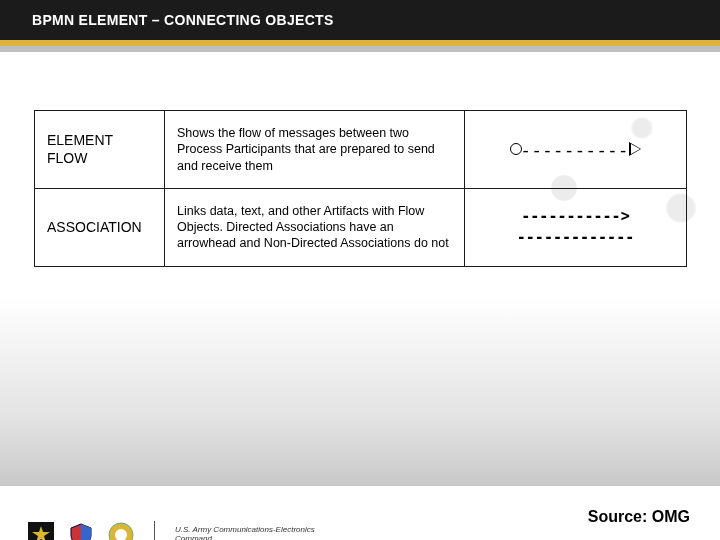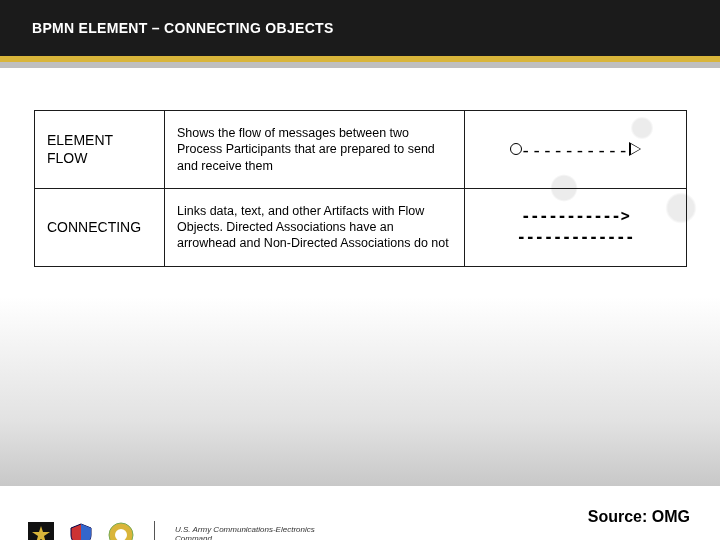--- a/index.html
+++ b/index.html
@@ -2,21 +2,21 @@
 <html><head>
 <meta charset="utf-8">
 <style>
   * { box-sizing: border-box; margin: 0; padding: 0; }
   html, body { width: 720px; height: 540px; font-family: Arial, sans-serif; overflow: hidden; }
   .slide {
     width: 720px; height: 540px; position: relative;
     background: linear-gradient(to bottom, #ffffff 0%, #ffffff 55%, #e2e2e2 78%, #c8c8c8 90%, #ffffff 90.1%, #ffffff 100%);
   }
   .header {
-    width: 100%; height: 56px; background: #1b1b1b; display: flex; align-items: center; padding-left: 32px;
+    width: 100%; height: 40px; background: #1b1b1b; display: flex; align-items: center; padding-left: 32px;
   }
   .header-title { color: #ffffff; font-size: 14px; font-weight: bold; letter-spacing: 0.3px; }
   .accent-bar { width: 100%; height: 6px; background: #d9b53a; }
   .accent-shadow { width: 100%; height: 6px; background: rgba(0,0,0,0.25); }
   .map-bg {
     position: absolute; top: 68px; right: 0; width: 260px; height: 200px; opacity: 0.15;
     background: radial-gradient(circle at 70% 30%, #888 4%, transparent 5%),
                 radial-gradient(circle at 40% 60%, #888 6%, transparent 7%),
                 radial-gradient(circle at 85% 70%, #888 5%, transparent 6%);
     pointer-events: none;
@@ -76,21 +76,21 @@
         <td>Shows the flow of messages between two Process Participants that are prepared to send and receive them</td>
         <td class="sym">
           <span class="msg-flow">
             <span class="msg-circle"></span>
                 <span class="msg-dashes">----------</span>
                 <span class="msg-tri"></span>
           </span>
         </td>
       </tr>
       <tr>
-        <td class="name">CONNECTING</td>
+        <td class="name">ASSOCIATION</td>
         <td>Links data, text, and other Artifacts with Flow Objects.  Directed Associations have an arrowhead and Non-Directed Associations do not</td>
         <td class="sym">
           <div class="assoc">
             <div>-----------&gt;</div>
             <div>-------------</div>
           </div>
         </td>
       </tr>
     </tbody>
       </table>

